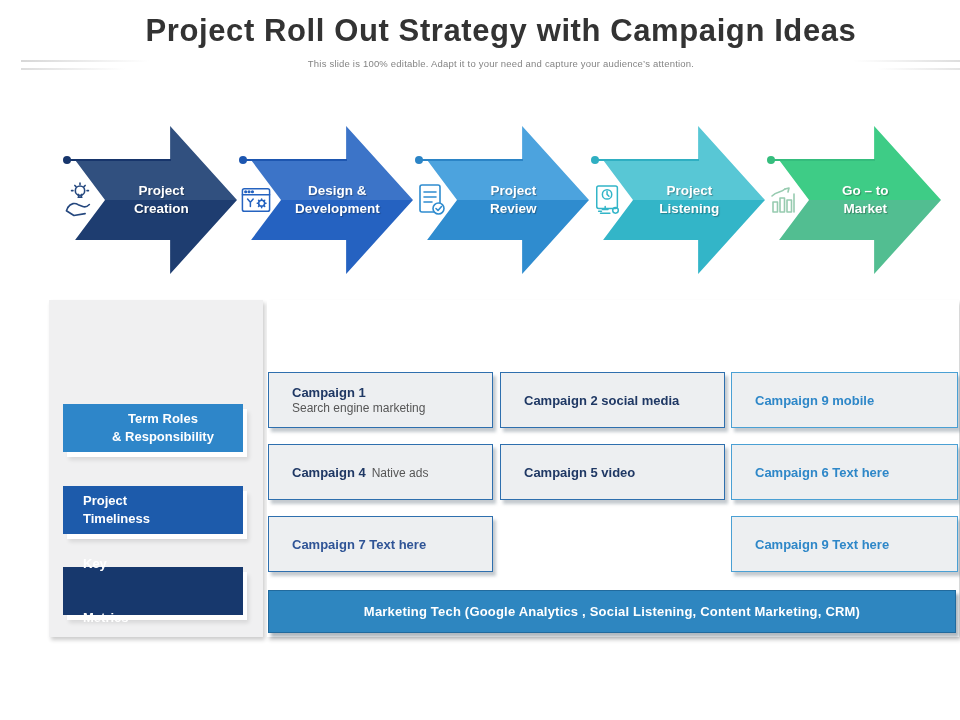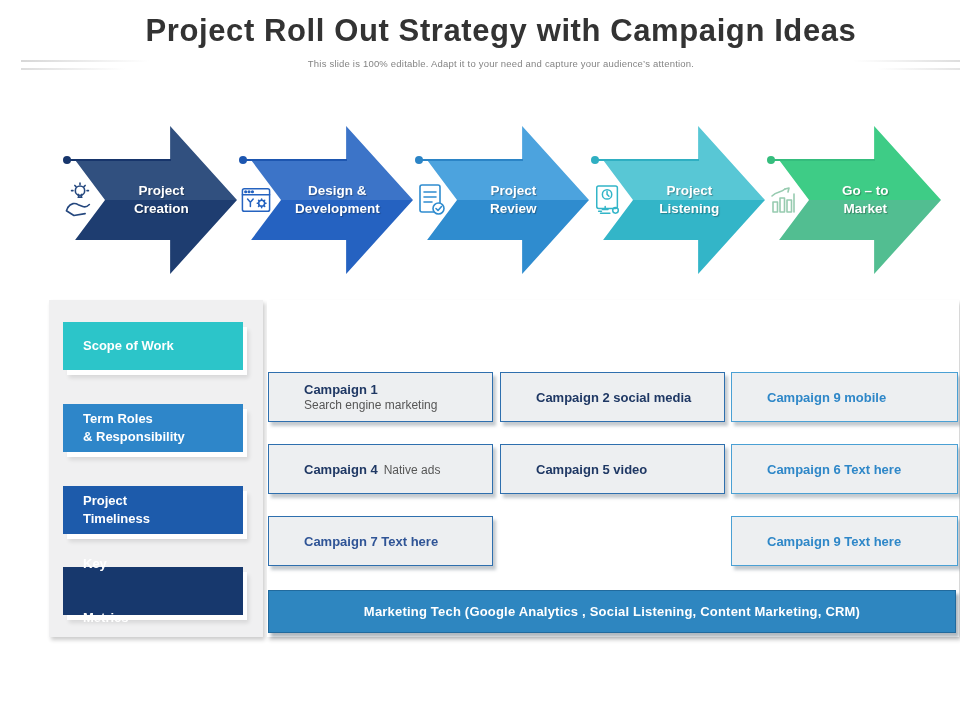--- a/index.html
+++ b/index.html
@@ -48,42 +48,42 @@
     position:absolute; left:28px; top:300px; width:214px; height:337px;
     background:#f0f0f1; box-shadow:2px 3px 4px rgba(0,0,0,.20);
   }
   .side-item {
     position:absolute; left:14px; width:180px; height:48px; box-sizing:border-box;
     display:flex; flex-direction:column; justify-content:center; padding-left:20px;
     color:#fff; font-weight:700; font-size:13px; line-height:1.35;
     background:var(--bg);
     box-shadow:4px 5px 0 #ffffff, 6px 8px 4px rgba(0,0,0,.10);
   }
-  .s1 { top:22px; } .s2 { top:104px; } .s3 { top:186px; } .s4 { top:267px;gap:36px; }
+  .s1 { top:22px; } .s2 { top:104px;text-align:center; } .s3 { top:186px; } .s4 { top:267px;gap:36px; }
 
   
   .main-panel {
     position:absolute; left:246px; top:300px; width:692px; height:337px;
     background:#ffffff; box-shadow:2px 3px 4px rgba(0,0,0,.20);
   }
   .banner {
     position:absolute; left:1px; width:688px; height:43px; box-sizing:border-box;
     background:var(--bg); border:1px solid rgba(23,84,128,.55);
     box-shadow:3px 4px 3px rgba(100,115,130,.50);
     display:flex; align-items:center; justify-content:center;
     color:#fff; font-weight:700; font-size:13px; letter-spacing:.2px;
   }
   .banner-top    { top:4px; }
   .banner-bottom { top:290px; }
 
   .cell {
-    position:absolute; height:50px; box-sizing:border-box;
+    position:absolute; height:56px; box-sizing:border-box;
     background:#edeff1; border:1px solid var(--border);
     box-shadow:3px 4px 3px rgba(100,115,130,.38);
-    display:flex; flex-direction:column; justify-content:center; padding-left:35px;
+    display:flex; flex-direction:column; justify-content:center; padding-left:23px;
   }
   .col1 { left:1px;   width:225px; }
   .col2 { left:233px; width:225px; }
   .col3 { left:464px; width:227px; }
   .row1 { top:72px; } .row2 { top:144px; } .row3 { top:216px; }
   .c-title  { font-weight:700; font-size:13px; color:var(--tc); }
   .c-detail { font-weight:400; font-size:12px; color:#565656; }
   .c-below  { display:block; margin-top:1px; }
   .c-inline { display:inline; margin-left:6px; }
   .c-title:empty, .c-detail:empty { display:none; }
@@ -192,24 +192,20 @@
         <path d="M25 10 v18"></path>
       </svg>
     </span>
     <div class="arrow-label">
       <span>Go – to</span>
       <span>Market</span>
     </div>
   </div>
 
   <div class="sidebar">
-    <div class="side-item s1" style="--bg: #2CC5C9;">
-      <span>Scope of Work</span>
-
-    </div>
     <div class="side-item s2" style="--bg: #2E86C9;">
       <span>Term Roles</span>
       <span class="maybe">&amp; Responsibility</span>
     </div>
     <div class="side-item s3" style="--bg: #1D5BAB;">
       <span>Project</span>
       <span class="maybe">Timeliness</span>
     </div>
     <div class="side-item s4" style="--bg: #17386D;">
       <span>Key</span>

